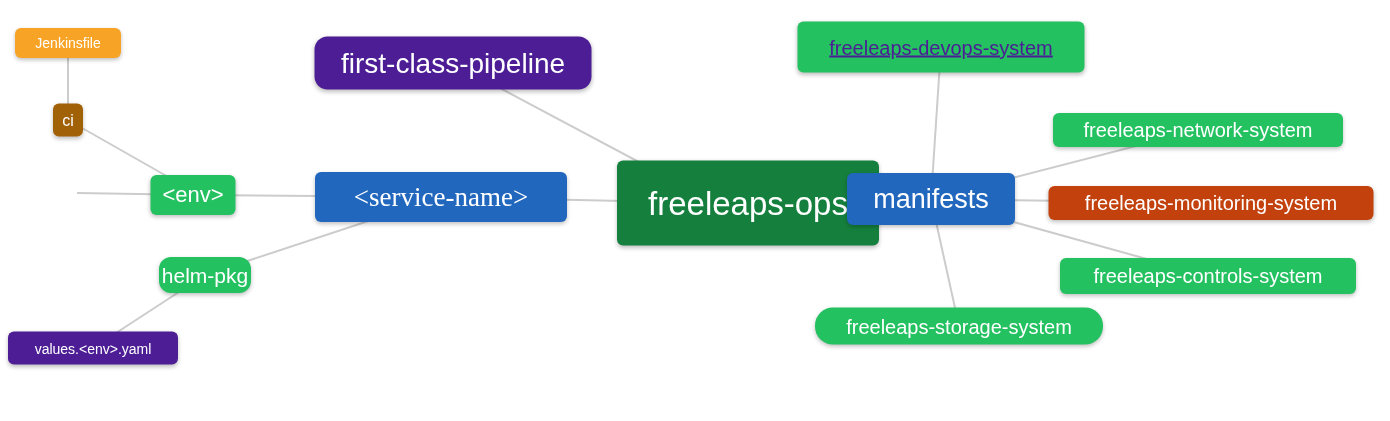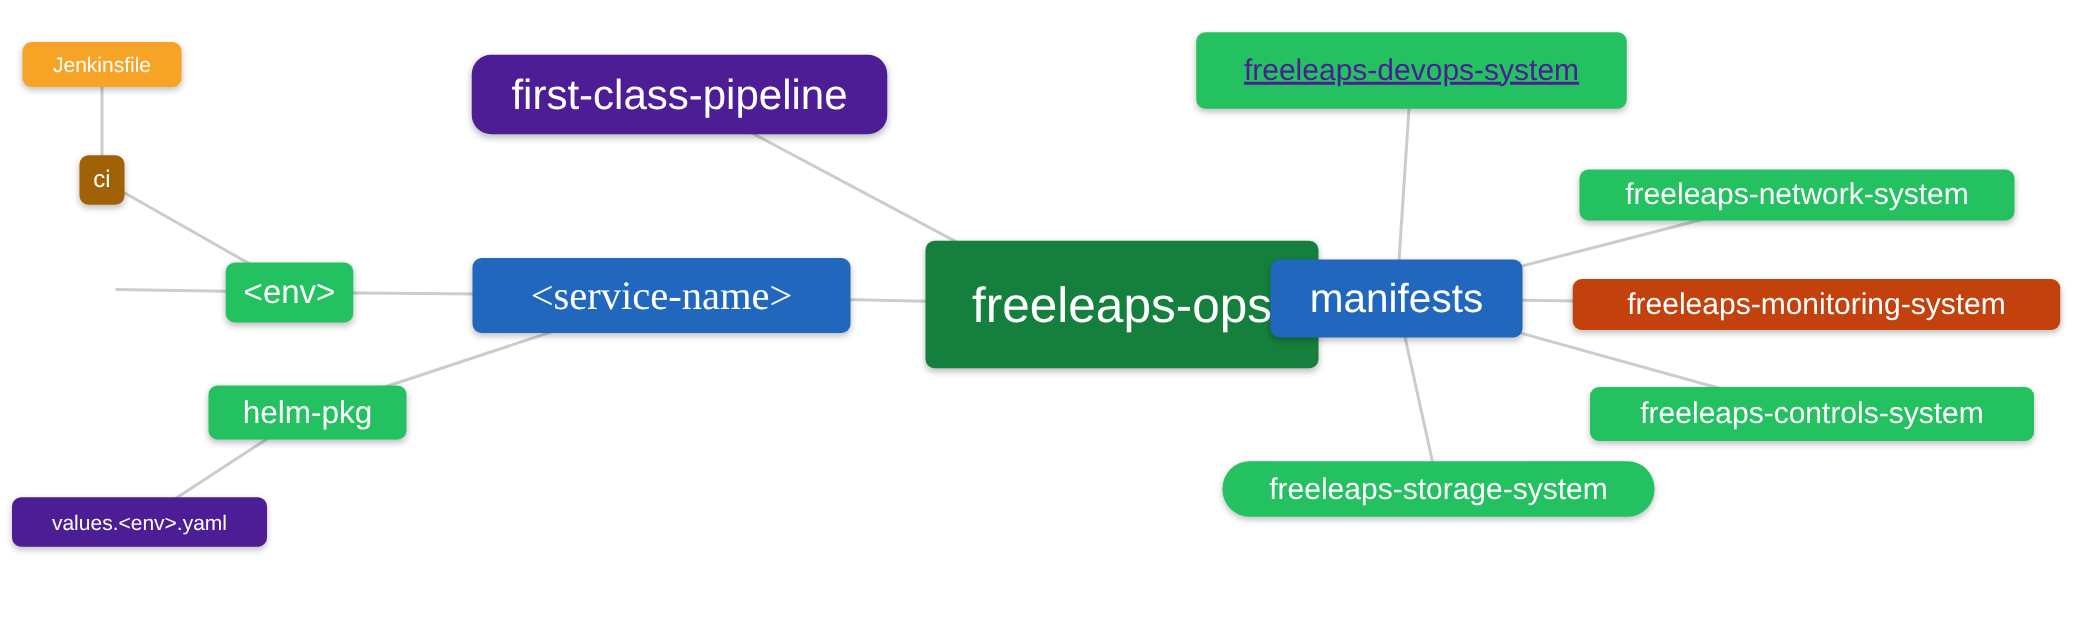--- a/index.html
+++ b/index.html
@@ -64,21 +64,21 @@
       <line x1="931" y1="199" x2="1211" y2="203" stroke="#cccccc" stroke-width="2"></line>
       <line x1="931" y1="199" x2="1208" y2="276" stroke="#cccccc" stroke-width="2"></line>
       <line x1="931" y1="199" x2="959" y2="326" stroke="#cccccc" stroke-width="2"></line>
     </svg>
   <div class="node-layer" id="node-layer">
       <div class="mm-node" style="left: 716px; top: 203px; width: 262px; height: 85px; font-size: 33px; background: #15803d; color: rgb(255, 255, 255); margin-left: 32px;">freeleaps-ops</div>
       <div class="mm-node" style="left: 453px; top: 63px; width: 277px; height: 53px; font-size: 28px; background: #4c1d95; color: rgb(255, 255, 255); border-radius: 13px;">first-class-pipeline</div>
       <div class="mm-node" style="left: 441px; top: 197px; width: 252px; height: 50px; font-size: 27px; background: rgb(33, 103, 190); color: rgb(255, 255, 255); font-family: Liberation Serif, serif;">&lt;service-name&gt;</div>
       <div class="mm-node" style="left: 931px; top: 199px; width: 168px; height: 52px; font-size: 27px; background: rgb(33, 103, 190); color: rgb(255, 255, 255);">manifests</div>
       <div class="mm-node" style="left: 193px; top: 195px; width: 85px; height: 40px; font-size: 22px; background: rgb(35, 193, 96); color: rgb(255, 255, 255);">&lt;env&gt;</div>
-      <div class="mm-node" style="left: 205px; top: 275px; width: 132px; height: 36px; font-size: 21px; background: rgb(35, 193, 96); color: rgb(255, 255, 255);">helm-pkg</div>
+      <div class="mm-node" style="left: 205px; top: 275px; width: 92px; height: 36px; font-size: 21px; background: rgb(35, 193, 96); color: rgb(255, 255, 255); border-radius: 12px;">helm-pkg</div>
       <div class="mm-node" style="left: 68px; top: 120px; width: 30px; height: 33px; font-size: 16px; background: #a16207; color: rgb(255, 255, 255);">ci</div>
       <div class="mm-node" style="left: 93px; top: 348px; width: 170px; height: 33px; font-size: 14px; background: #4c1d95; color: rgb(255, 255, 255);">values.&lt;env&gt;.yaml</div>
       <div class="mm-node" style="left: 68px; top: 43px; width: 106px; height: 30px; font-size: 14px; background: rgb(247, 164, 38); color: rgb(255, 255, 255);">Jenkinsfile</div>
       <div class="mm-node" style="left: 941px; top: 47px; width: 287px; height: 51px; font-size: 20px; background: rgb(35, 193, 96); color: #4c1d95; text-decoration: underline;">freeleaps-devops-system</div>
       <div class="mm-node" style="left: 1198px; top: 130px; width: 290px; height: 34px; font-size: 20px; background: rgb(35, 193, 96); color: rgb(255, 255, 255);">freeleaps-network-system</div>
       <div class="mm-node" style="left: 1211px; top: 203px; width: 325px; height: 34px; font-size: 20px; background: #c2410c; color: rgb(255, 255, 255);">freeleaps-monitoring-system</div>
       <div class="mm-node" style="left: 1208px; top: 276px; width: 296px; height: 36px; font-size: 20px; background: rgb(35, 193, 96); color: rgb(255, 255, 255);">freeleaps-controls-system</div>
       <div class="mm-node" style="left: 959px; top: 326px; width: 288px; height: 37px; font-size: 20px; background: rgb(35, 193, 96); color: rgb(255, 255, 255); border-radius: 18px;">freeleaps-storage-system</div>
     </div>
 </div>

